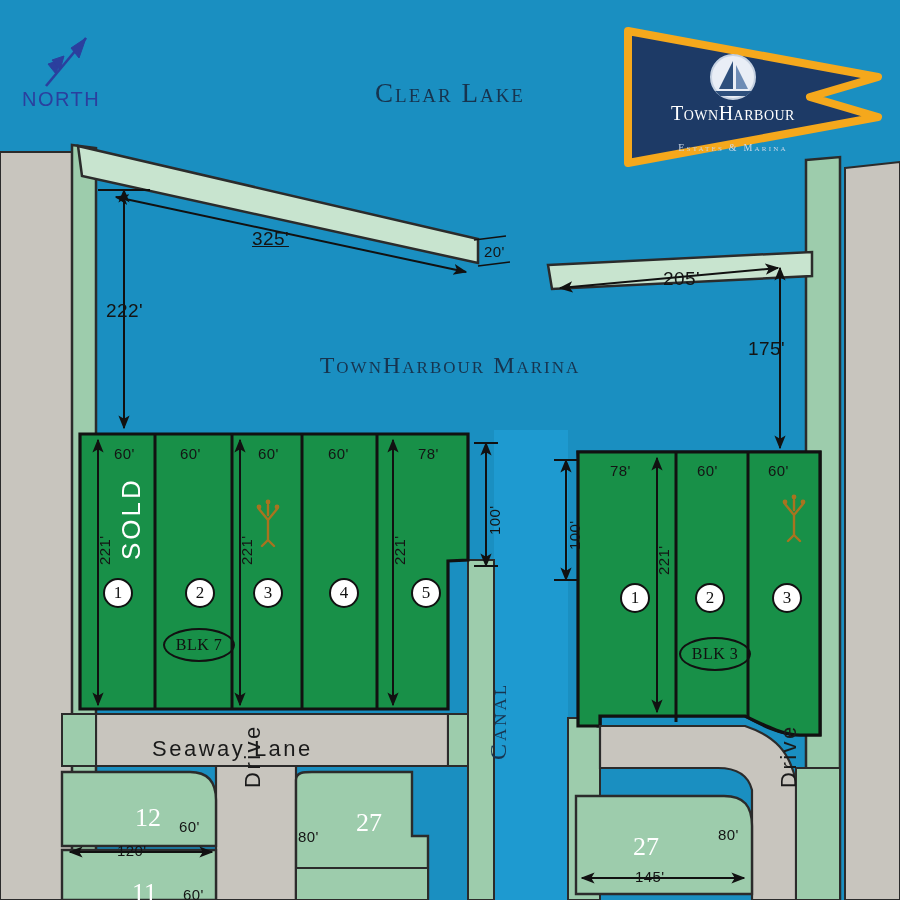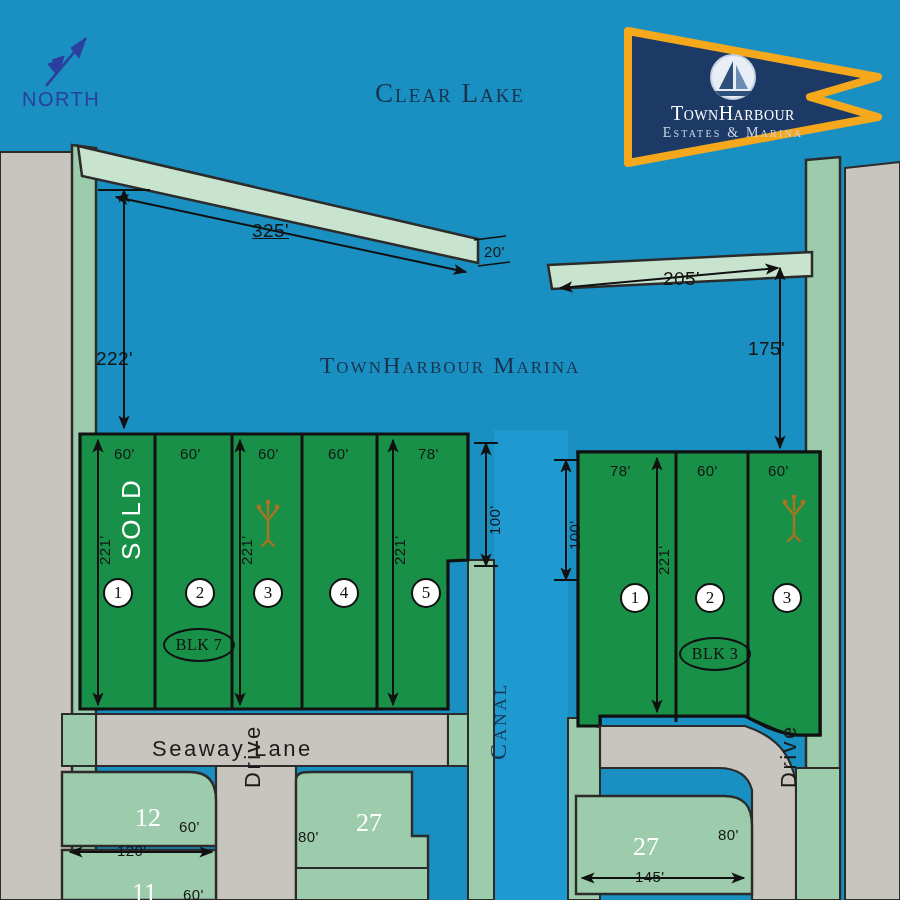--- a/index.html
+++ b/index.html
@@ -106,22 +106,22 @@
     position:absolute;left:18px;top:78px;width:190px;text-align:center;
     pointer-events:none;
   }
   #logo-name{
     font-family:Liberation Serif, serif;
     color:#ffffff;font-size:20px;font-variant:small-caps;letter-spacing:.5px;
     line-height:1;
   }
   #logo-tagline{
     font-family:"Liberation Serif", serif;
-    color:#c9d6e6;font-size:14px;font-variant:small-caps;letter-spacing:2.2px;
-    margin-top:3px;line-height:1;
+    color:#c9d6e6;font-size:10px;font-variant:small-caps;letter-spacing:2.2px;
+    margin-top:20px;line-height:1;
   }
 </style>
 </head>
 <body>
 
 <div id="map-root">
 
   <svg id="map-svg" viewBox="0 0 900 900">
 
     <rect x="0" y="0" width="900" height="900" fill="#1a8fc1"></rect>
@@ -266,23 +266,23 @@
   <div class="lbl serif-cap" id="clear-lake-label">Clear Lake</div>
 
   <div class="lbl" id="canal-label">Canal</div>
 
   <div class="lbl" id="north-label">NORTH</div>
 
   <div class="lbl street" id="seaway-lane-label">Seaway Lane</div>
   <div class="lbl street" id="drive-left-label">Drive</div>
   <div class="lbl street" id="drive-right-label">Drive</div>
 
-  <div class="lbl dim big" style="left:252px;top:220px;text-decoration:underline;">325'</div>
+  <div class="lbl dim big" style="left:252px;top:228px;text-decoration:underline;">325'</div>
   <div class="lbl dim" style="left:484px;top:243px;">20'</div>
-  <div class="lbl dim big" style="left:96px;top:300px;margin-top:48px;">222'</div>
+  <div class="lbl dim big" style="left:106px;top:300px;">222'</div>
   <div class="lbl dim big" style="left:663px;top:268px;">205'</div>
   <div class="lbl dim big" style="left:748px;top:338px;">175'</div>
   <div class="lbl dim rot" style="left:486px;top:535px;">100'</div>
   <div class="lbl dim rot" style="left:566px;top:550px;">100'</div>
 
   <div class="lbl dim" style="left:114px;top:445px;">60'</div>
   <div class="lbl dim" style="left:180px;top:445px;">60'</div>
   <div class="lbl dim" style="left:258px;top:445px;">60'</div>
   <div class="lbl dim" style="left:328px;top:445px;">60'</div>
   <div class="lbl dim" style="left:418px;top:445px;">78'</div>

